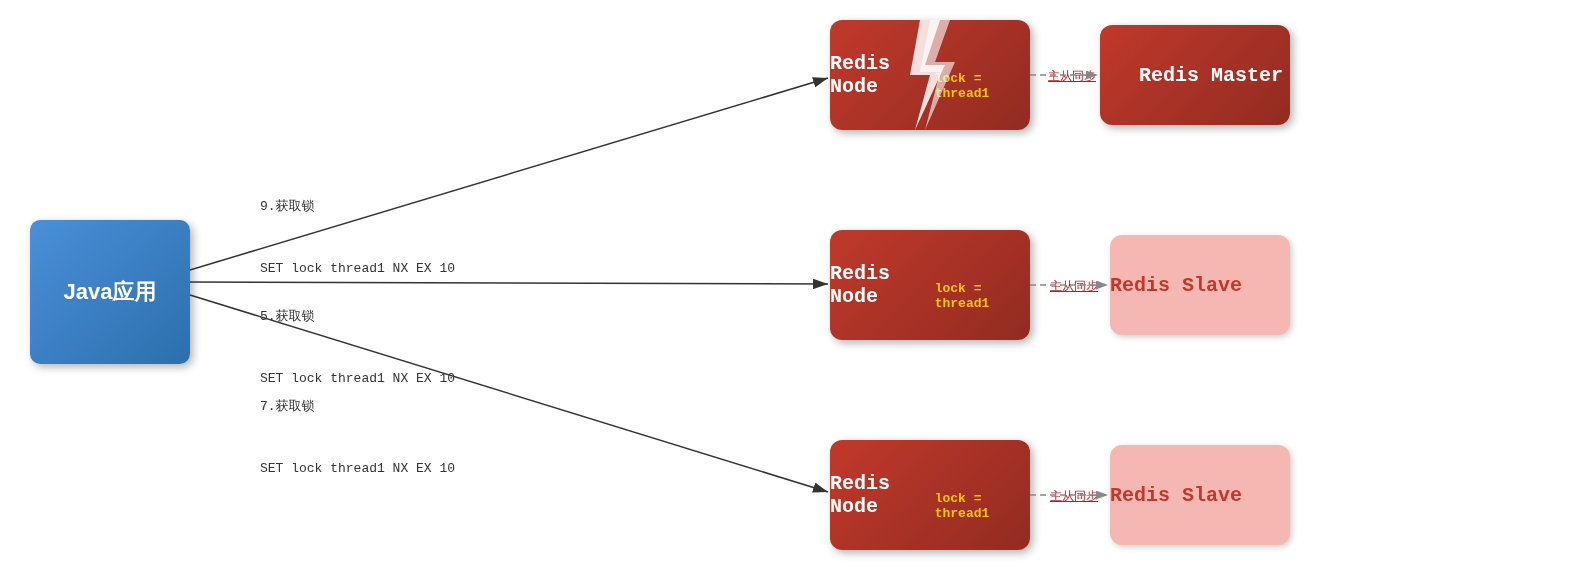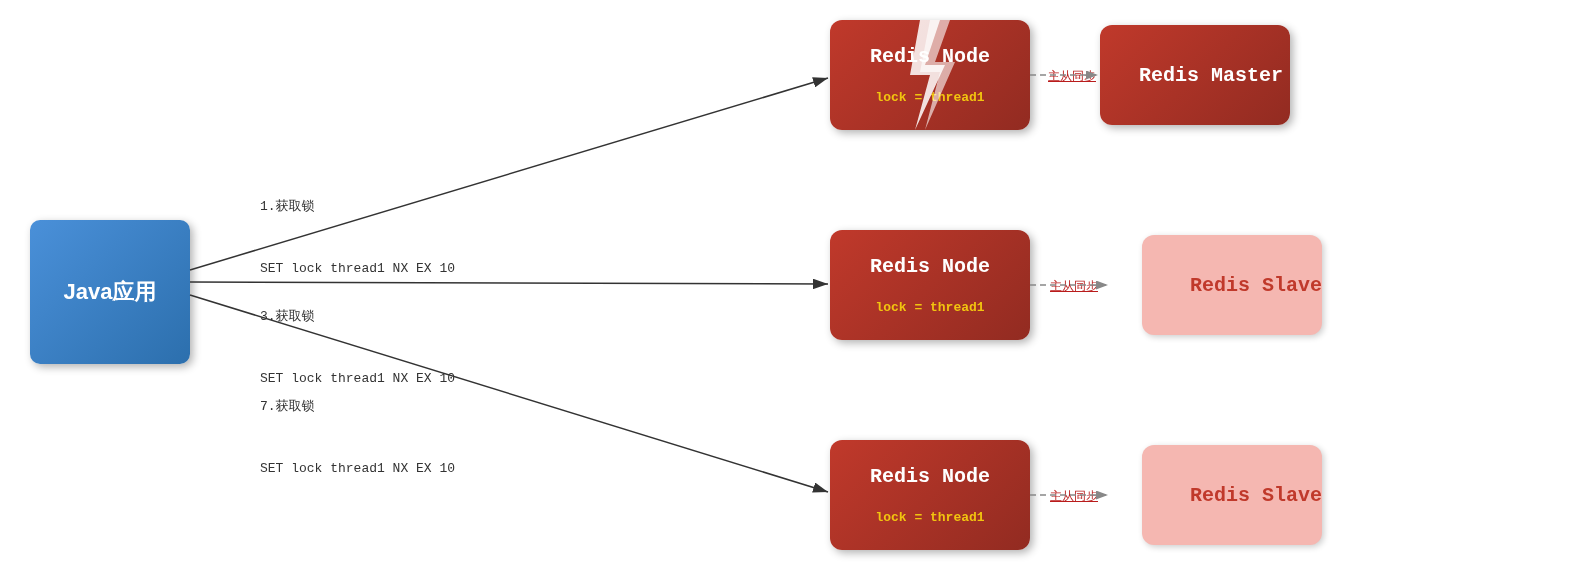--- a/index.html
+++ b/index.html
@@ -33,21 +33,20 @@
       font-weight: bold;
       box-shadow: 3px 3px 8px rgba(0,0,0,0.3);
     }
     .redis-node-box {
       position: absolute;
       width: 200px;
       height: 110px;
       background: linear-gradient(135deg, #c0392b, #922b21);
       border-radius: 12px;
       display: flex;
-      flex-direction: column;
       align-items: center;
       justify-content: center;
       color: white;
       font-size: 20px;
       font-weight: bold;
       box-shadow: 3px 3px 8px rgba(0,0,0,0.3);
     }
     .redis-node-box .lock-text {
       color: #f1c40f;
       font-size: 13px;
@@ -70,26 +69,25 @@
       padding-left: 32px;
     }
     .redis-slave-box {
       position: absolute;
       width: 180px;
       height: 100px;
       background: #f5b7b1;
       border-radius: 12px;
       display: flex;
       align-items: center;
-      justify-content: flex-end;
+      justify-content: flex-start;
       color: #c0392b;
       font-size: 20px;
       font-weight: bold;
       box-shadow: 2px 2px 6px rgba(0,0,0,0.2);
-      margin-left: 32px;
     }
     svg.arrows {
       position: absolute;
       top: 0;
       left: 0;
       width: 1591px;
       height: 579px;
       pointer-events: none;
     }
     .label-text {
@@ -153,26 +151,26 @@
 
   <div class="redis-slave-box" style="left:1110px; top:235px;">
     <span style="font-family:'Courier New',monospace;">Redis Slave</span>
   </div>
 
   <div class="redis-slave-box" style="left:1110px; top:445px;">
     <span style="font-family:'Courier New',monospace;">Redis Slave</span>
   </div>
 
   <div class="label-text" style="left:260px; top:155px; line-height:1.6;">
-    <div>1.获取锁</div>
+    <div>9.获取锁</div>
     <div>SET lock thread1 NX EX 10</div>
   </div>
 
   <div class="label-text" style="left:260px; top:265px; line-height:1.6;">
-    <div>3.获取锁</div>
+    <div>5.获取锁</div>
     <div>SET lock thread1 NX EX 10</div>
   </div>
 
   <div class="label-text" style="left:260px; top:355px; line-height:1.6;">
     <div>7.获取锁</div>
     <div>SET lock thread1 NX EX 10</div>
   </div>
 
   <div class="sync-label" style="left:1048px; top:68px;">主从同步</div>
   <div class="sync-label" style="left:1050px; top:278px;">主从同步</div>

